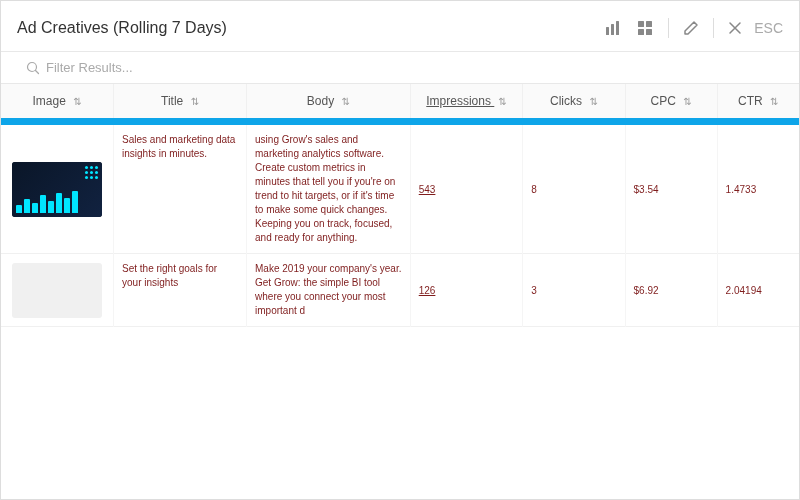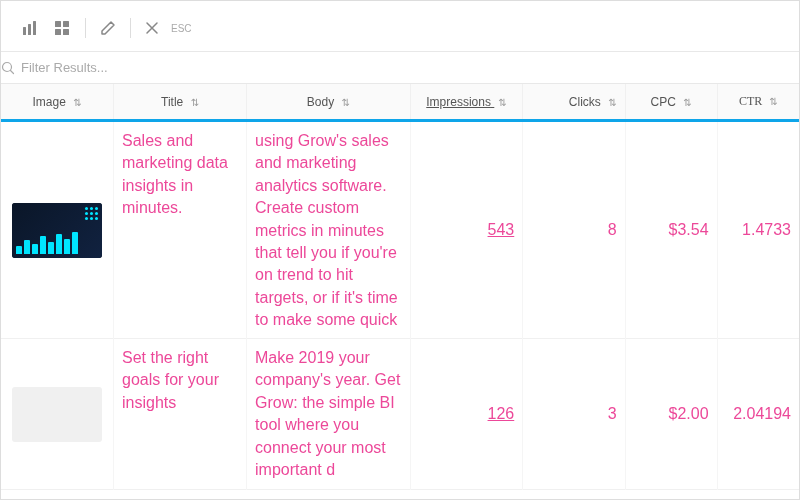--- a/index.html
+++ b/index.html
@@ -55,27 +55,27 @@
     }
 
     .separator {
       width: 1px;
       height: 20px;
       background: #ddd;
       margin: 0 4px;
     }
 
     .esc-label {
-      font-size: 10px;
+      font-size: 14px;
       color: #aaa;
       margin-left: 2px;
     }
 
     .filter-bar {
-      padding: 8px 0;
+      padding: 8px 25px;
       border-bottom: 1px solid #e8e8e8;
       flex-shrink: 0;
     }
 
     .filter-input-wrap {
       display: flex;
       align-items: center;
       gap: 6px;
       color: #aaa;
       font-size: 13px;
@@ -99,65 +99,65 @@
     }
 
     table {
       width: 100%;
       border-collapse: collapse;
       table-layout: fixed;
       min-width: 760px;
     }
 
     thead tr {
-      border-bottom: 3px solid #0ea5e9;
+      border-bottom: 7px solid #0ea5e9;
       background: #fafafa;
     }
 
     thead th {
       padding: 10px 8px;
       text-align: center;
       font-weight: 500;
       color: #555;
       font-size: 12px;
       border-right: 1px solid #f0f0f0;
       white-space: nowrap;
       cursor: pointer;
       user-select: none;
     }
 
-    thead th:last-child { border-right: none; font-family: Liberation Serif, serif; }
+    thead th:last-child { border-right: none; }
 
     .sort-icon {
       display: inline-block;
       margin-left: 4px;
       color: #999;
       font-size: 10px;
     }
 
     tbody tr {
       border-bottom: 1px solid #f0f0f0;
     }
 
     tbody td {
       padding: 8px 8px;
       vertical-align: top;
       text-align: center;
-      color: #ec4899;
-      font-size: 16px;
+      color: #7f1d1d;
+      font-size: 10px;
       border-right: 1px solid #f5f5f5;
     }
 
     tbody td:last-child { border-right: none; }
 
     .col-image { width: 110px; }
     .col-title { width: 130px; }
     .col-body { width: 160px; }
     .col-impressions { width: 110px; text-decoration: underline; }
-    .col-clicks { width: 100px; text-align: right; }
+    .col-clicks { width: 100px; }
     .col-cpc { width: 90px; }
     .col-ctr { width: 80px; }
 
     .ad-image {
       width: 90px;
       height: 55px;
       background: #0a1628;
       border-radius: 3px;
       display: flex;
       align-items: center;
@@ -207,38 +207,39 @@
 
     .cell-text-wrap {
       text-align: left;
       line-height: 1.4;
       word-break: break-word;
       max-height: 200px;
       overflow: hidden;
     }
 
     .td-center {
-      text-align: right;
+      text-align: left;
       vertical-align: middle;
     }
 
     .empty-image {
       width: 90px;
       height: 55px;
       background: #f0f0f0;
       border-radius: 3px;
       margin: 0 auto;
     }
   </style>
 </head>
 <body>
 
 <div class="window">
 
   <div class="titlebar">
+    <span class="titlebar-title">Ad Creatives (Rolling 7 Days)</span>
     <div class="titlebar-actions">
       <button class="icon-btn" title="Chart view">
         <svg width="18" height="18" viewBox="0 0 18 18" fill="none" xmlns="http://www.w3.org/2000/svg">
           <rect x="2" y="8" width="3" height="8" rx="0.5" fill="#888"></rect>
           <rect x="7" y="5" width="3" height="11" rx="0.5" fill="#888"></rect>
           <rect x="12" y="2" width="3" height="14" rx="0.5" fill="#888"></rect>
         </svg>
       </button>
       <button class="icon-btn" title="Grid view">
         <svg width="18" height="18" viewBox="0 0 18 18" fill="none" xmlns="http://www.w3.org/2000/svg">
@@ -368,21 +369,21 @@
           <td class="col-body">
             <div class="cell-text-wrap">Make 2019 your company's year. Get Grow: the simple BI tool where you connect your most important d</div>
           </td>
           <td class="col-impressions td-center" style="vertical-align:middle">
             <span>126</span>
           </td>
           <td class="col-clicks td-center" style="vertical-align:middle">
             <span>3</span>
           </td>
           <td class="col-cpc td-center" style="vertical-align:middle">
-            <span>$2.00</span>
+            <span>$6.92</span>
           </td>
           <td class="col-ctr td-center" style="vertical-align:middle">
             <span>2.04194</span>
           </td>
         </tr>
       </tbody>
     </table>
   </div>
 </div>
 

